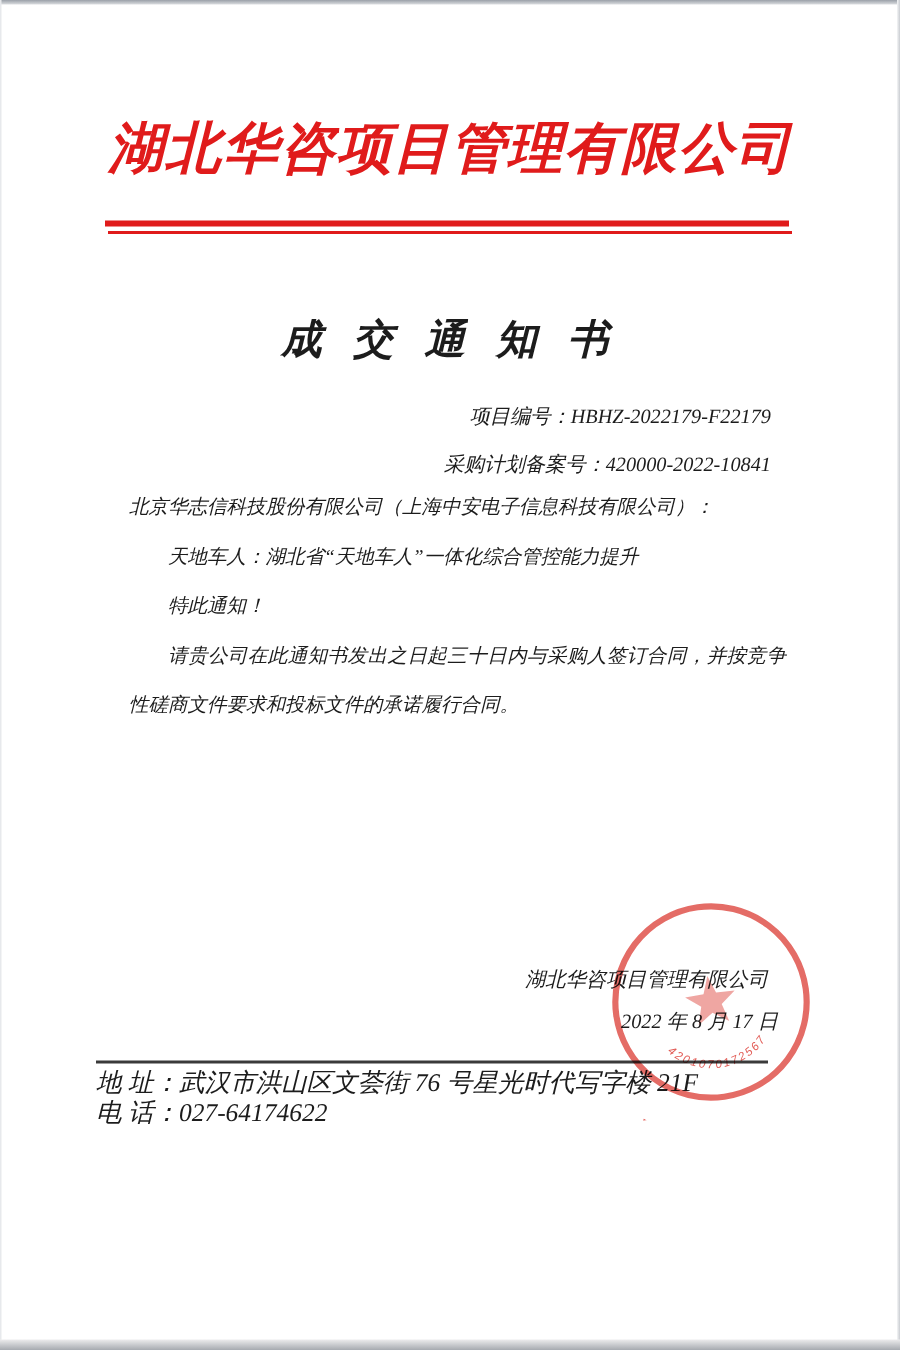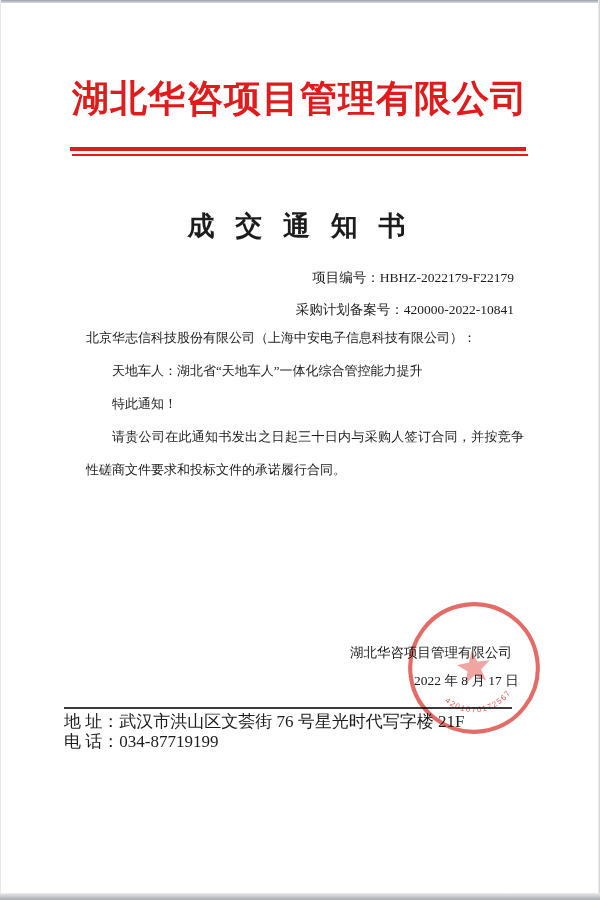--- a/index.html
+++ b/index.html
@@ -9,21 +9,21 @@
   }
   *{box-sizing:border-box;}
   html,body{margin:0;padding:0;}
   body{
     width:600px;height:900px;
     background:#aeb2b8;
     font-family:"Liberation Serif","DejaVu Serif",serif;
   }
   .page{
     position:relative;width:600px;height:900px;
-    background:#ffffff;color:var(--ink);overflow:hidden;
+    background:#ffffff;color:var(--ink);overflow:hidden;font-style:italic;
   }
   .scan-edge-top{position:absolute;top:0;left:0;right:0;height:3px;
     background:linear-gradient(#9aa0a8,#dcdee1);}
   .scan-edge-bottom{position:absolute;bottom:0;left:0;right:0;height:7px;
     background:linear-gradient(#ececed,#a6aab0);}
   .scan-edge-right{position:absolute;top:0;bottom:0;right:0;width:2px;
     background:linear-gradient(to left,#c9ccd1,#f4f5f6);}
   .scan-edge-left{position:absolute;top:0;bottom:0;left:0;width:1px;background:#e7e9ec;}
 
   .letterhead{
@@ -98,21 +98,21 @@
     <p>特此通知！</p>
     <p>请贵公司在此通知书发出之日起三十日内与采购人签订合同，并按竞争性磋商文件要求和投标文件的承诺履行合同。</p>
   </div>
 
   <div class="closing-company">湖北华咨项目管理有限公司</div>
   <div class="closing-date">2022 年 8 月 17 日</div>
 
   <div class="footer-rule"></div>
   <div class="footer">
     <div><span>地 址：</span><span>武汉市洪山区文荟街 76 号星光时代写字楼 21F</span></div>
-    <div><span>电 话：</span><span>034-87719199</span></div>
+    <div><span>电 话：</span><span>027-64174622</span></div>
   </div>
 
   <svg class="stamp" viewBox="0 0 140 140">
     <defs>
       <path id="ringPath" d="M 70,120 A 50,50 0 1,1 69.9,120"></path>
       <path id="serialPath" d="M 27,70 A 43,43 0 0,0 113,70"></path>
     </defs>
     <circle cx="70" cy="70" r="62" fill="none" stroke="#de453e" stroke-width="4" opacity="0.9"></circle>
     <polygon points="70,53 74.1,64.3 86.2,64.7 76.7,72.2 80,83.8 70,77 60,83.8 63.3,72.2 53.8,64.7 65.9,64.3" fill="#de453e" opacity="0.55"></polygon>
     <text font-size="14.5" fill="#de453e" font-weight="bold" font-family="Liberation Serif, DejaVu Serif, serif">

